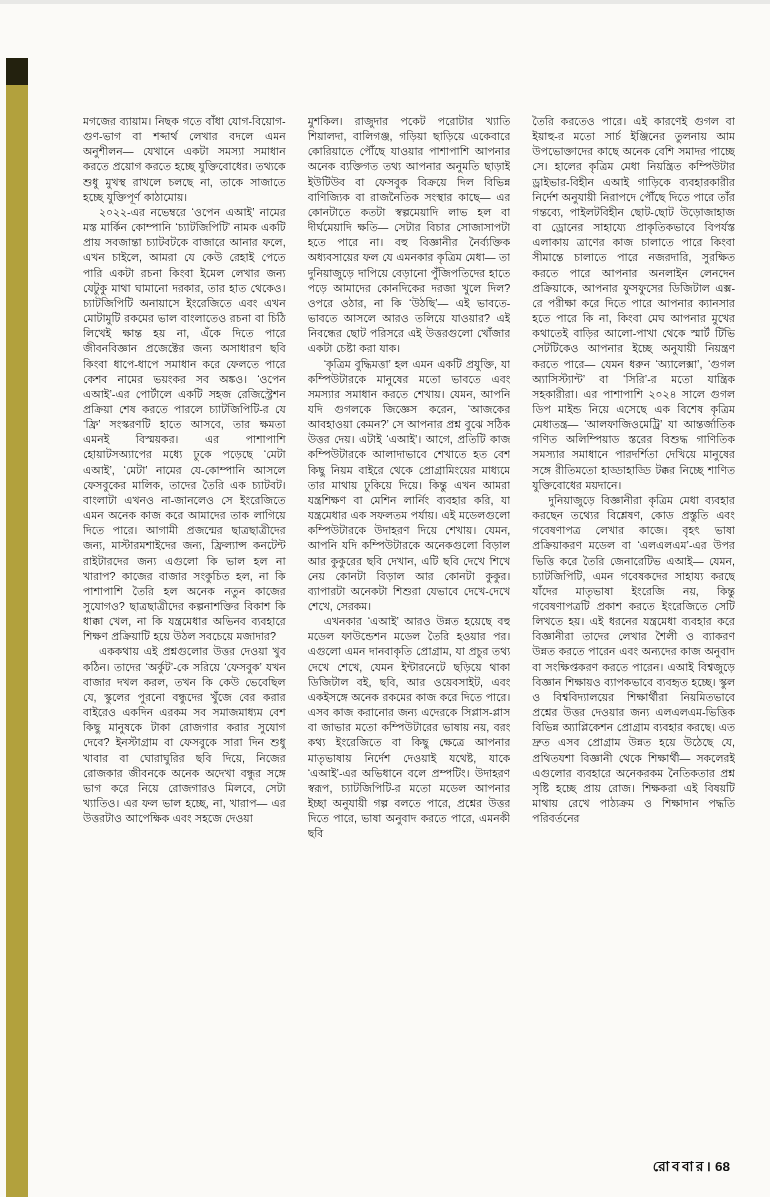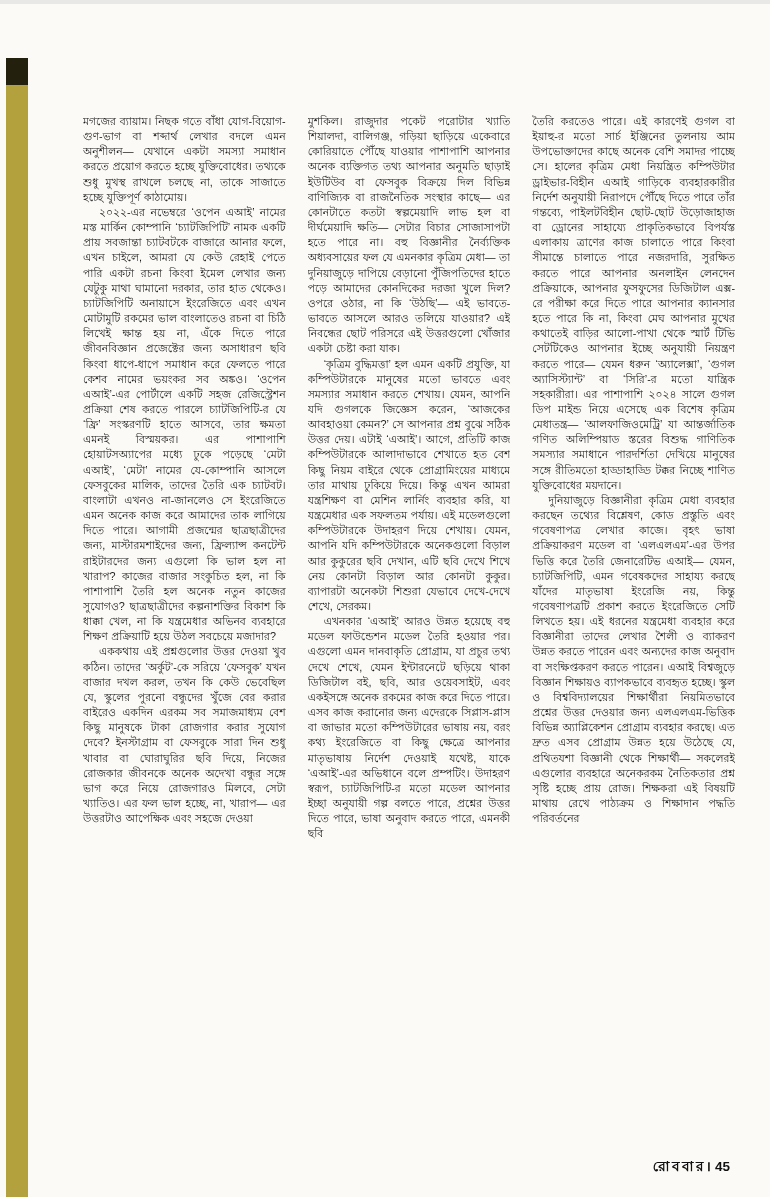--- a/index.html
+++ b/index.html
@@ -93,16 +93,16 @@
         <p>‘কৃত্রিম বুদ্ধিমত্তা’ হল এমন একটি প্রযুক্তি, যা কম্পিউটারকে মানুষের মতো ভাবতে এবং সমস্যার সমাধান করতে শেখায়। যেমন, আপনি যদি গুগলকে জিজ্ঞেস করেন, ‘আজকের আবহাওয়া কেমন?’ সে আপনার প্রশ্ন বুঝে সঠিক উত্তর দেয়। এটাই ‘এআই’। আগে, প্রতিটি কাজ কম্পিউটারকে আলাদাভাবে শেখাতে হত বেশ কিছু নিয়ম বাইরে থেকে প্রোগ্রামিংয়ের মাধ্যমে তার মাথায় ঢুকিয়ে দিয়ে। কিন্তু এখন আমরা যন্ত্রশিক্ষণ বা মেশিন লার্নিং ব্যবহার করি, যা যন্ত্রমেধার এক সফলতম পর্যায়। এই মডেলগুলো কম্পিউটারকে উদাহরণ দিয়ে শেখায়। যেমন, আপনি যদি কম্পিউটারকে অনেকগুলো বিড়াল আর কুকুরের ছবি দেখান, এটি ছবি দেখে শিখে নেয় কোনটা বিড়াল আর কোনটা কুকুর। ব্যাপারটা অনেকটা শিশুরা যেভাবে দেখে-দেখে শেখে, সেরকম।</p>
         <p>এখনকার ‘এআই’ আরও উন্নত হয়েছে বহু মডেল ফাউন্ডেশন মডেল তৈরি হওয়ার পর। এগুলো এমন দানবাকৃতি প্রোগ্রাম, যা প্রচুর তথ্য দেখে শেখে, যেমন ইন্টারনেটে ছড়িয়ে থাকা ডিজিটাল বই, ছবি, আর ওয়েবসাইট, এবং একইসঙ্গে অনেক রকমের কাজ করে দিতে পারে। এসব কাজ করানোর জন্য এদেরকে সিপ্লাস-প্লাস বা জাভার মতো কম্পিউটারের ভাষায় নয়, বরং কথ্য ইংরেজিতে বা কিছু ক্ষেত্রে আপনার মাতৃভাষায় নির্দেশ দেওয়াই যথেষ্ট, যাকে ‘এআই’-এর অভিধানে বলে প্রম্পটিং। উদাহরণ স্বরূপ, চ্যাটজিপিটি-র মতো মডেল আপনার ইচ্ছা অনুযায়ী গল্প বলতে পারে, প্রশ্নের উত্তর দিতে পারে, ভাষা অনুবাদ করতে পারে, এমনকী ছবি</p>
       </div>
     <div class="col">
         <p>তৈরি করতেও পারে। এই কারণেই গুগল বা ইয়াহু-র মতো সার্চ ইঞ্জিনের তুলনায় আম উপভোক্তাদের কাছে অনেক বেশি সমাদর পাচ্ছে সে। হালের কৃত্রিম মেধা নিয়ন্ত্রিত কম্পিউটার ড্রাইভার-বিহীন এআই গাড়িকে ব্যবহারকারীর নির্দেশ অনুযায়ী নিরাপদে পৌঁছে দিতে পারে তাঁর গন্তব্যে, পাইলটবিহীন ছোট-ছোট উড়োজাহাজ বা ড্রোনের সাহায্যে প্রাকৃতিকভাবে বিপর্যস্ত এলাকায় ত্রাণের কাজ চালাতে পারে কিংবা সীমান্তে চালাতে পারে নজরদারি, সুরক্ষিত করতে পারে আপনার অনলাইন লেনদেন প্রক্রিয়াকে, আপনার ফুসফুসের ডিজিটাল এক্স-রে পরীক্ষা করে দিতে পারে আপনার ক্যানসার হতে পারে কি না, কিংবা মেঘ আপনার মুখের কথাতেই বাড়ির আলো-পাখা থেকে স্মার্ট টিভি সেটটিকেও আপনার ইচ্ছে অনুযায়ী নিয়ন্ত্রণ করতে পারে— যেমন ধরুন ‘অ্যালেক্সা’, ‘গুগল অ্যাসিস্ট্যান্ট’ বা ‘সিরি’-র মতো যান্ত্রিক সহকারীরা। এর পাশাপাশি ২০২৪ সালে গুগল ডিপ মাইন্ড নিয়ে এসেছে এক বিশেষ কৃত্রিম মেধাতন্ত্র— ‘আলফাজিওমেট্রি’ যা আন্তর্জাতিক গণিত অলিম্পিয়াড স্তরের বিশুদ্ধ গাণিতিক সমস্যার সমাধানে পারদর্শিতা দেখিয়ে মানুষের সঙ্গে রীতিমতো হাড্ডাহাড্ডি টক্কর নিচ্ছে শাণিত যুক্তিবোধের ময়দানে।</p>
         <p>দুনিয়াজুড়ে বিজ্ঞানীরা কৃত্রিম মেধা ব্যবহার করছেন তথ্যের বিশ্লেষণ, কোড প্রস্তুতি এবং গবেষণাপত্র লেখার কাজে। বৃহৎ ভাষা প্রক্রিয়াকরণ মডেল বা ‘এলএলএম’-এর উপর ভিত্তি করে তৈরি জেনারেটিভ এআই— যেমন, চ্যাটজিপিটি, এমন গবেষকদের সাহায্য করছে যাঁদের মাতৃভাষা ইংরেজি নয়, কিন্তু গবেষণাপত্রটি প্রকাশ করতে ইংরেজিতে সেটি লিখতে হয়। এই ধরনের যন্ত্রমেধা ব্যবহার করে বিজ্ঞানীরা তাদের লেখার শৈলী ও ব্যাকরণ উন্নত করতে পারেন এবং অন্যদের কাজ অনুবাদ বা সংক্ষিপ্তকরণ করতে পারেন। এআই বিশ্বজুড়ে বিজ্ঞান শিক্ষায়ও ব্যাপকভাবে ব্যবহৃত হচ্ছে। স্কুল ও বিশ্ববিদ্যালয়ের শিক্ষার্থীরা নিয়মিতভাবে প্রশ্নের উত্তর দেওয়ার জন্য এলএলএম-ভিত্তিক বিভিন্ন অ্যাপ্লিকেশন প্রোগ্রাম ব্যবহার করছে। এত দ্রুত এসব প্রোগ্রাম উন্নত হয়ে উঠেছে যে, প্রথিতযশা বিজ্ঞানী থেকে শিক্ষার্থী— সকলেরই এগুলোর ব্যবহারে অনেকরকম নৈতিকতার প্রশ্ন সৃষ্টি হচ্ছে প্রায় রোজ। শিক্ষকরা এই বিষয়টি মাথায় রেখে পাঠ্যক্রম ও শিক্ষাদান পদ্ধতি পরিবর্তনের</p>
       </div>
   </div>
 
   <div class="footer">
-    <span class="mag">রোববার</span><span>।</span><span class="num">45</span>
+    <span class="mag">রোববার</span><span>।</span><span class="num">68</span>
   </div>
 
 </div>
 
 </body></html>

